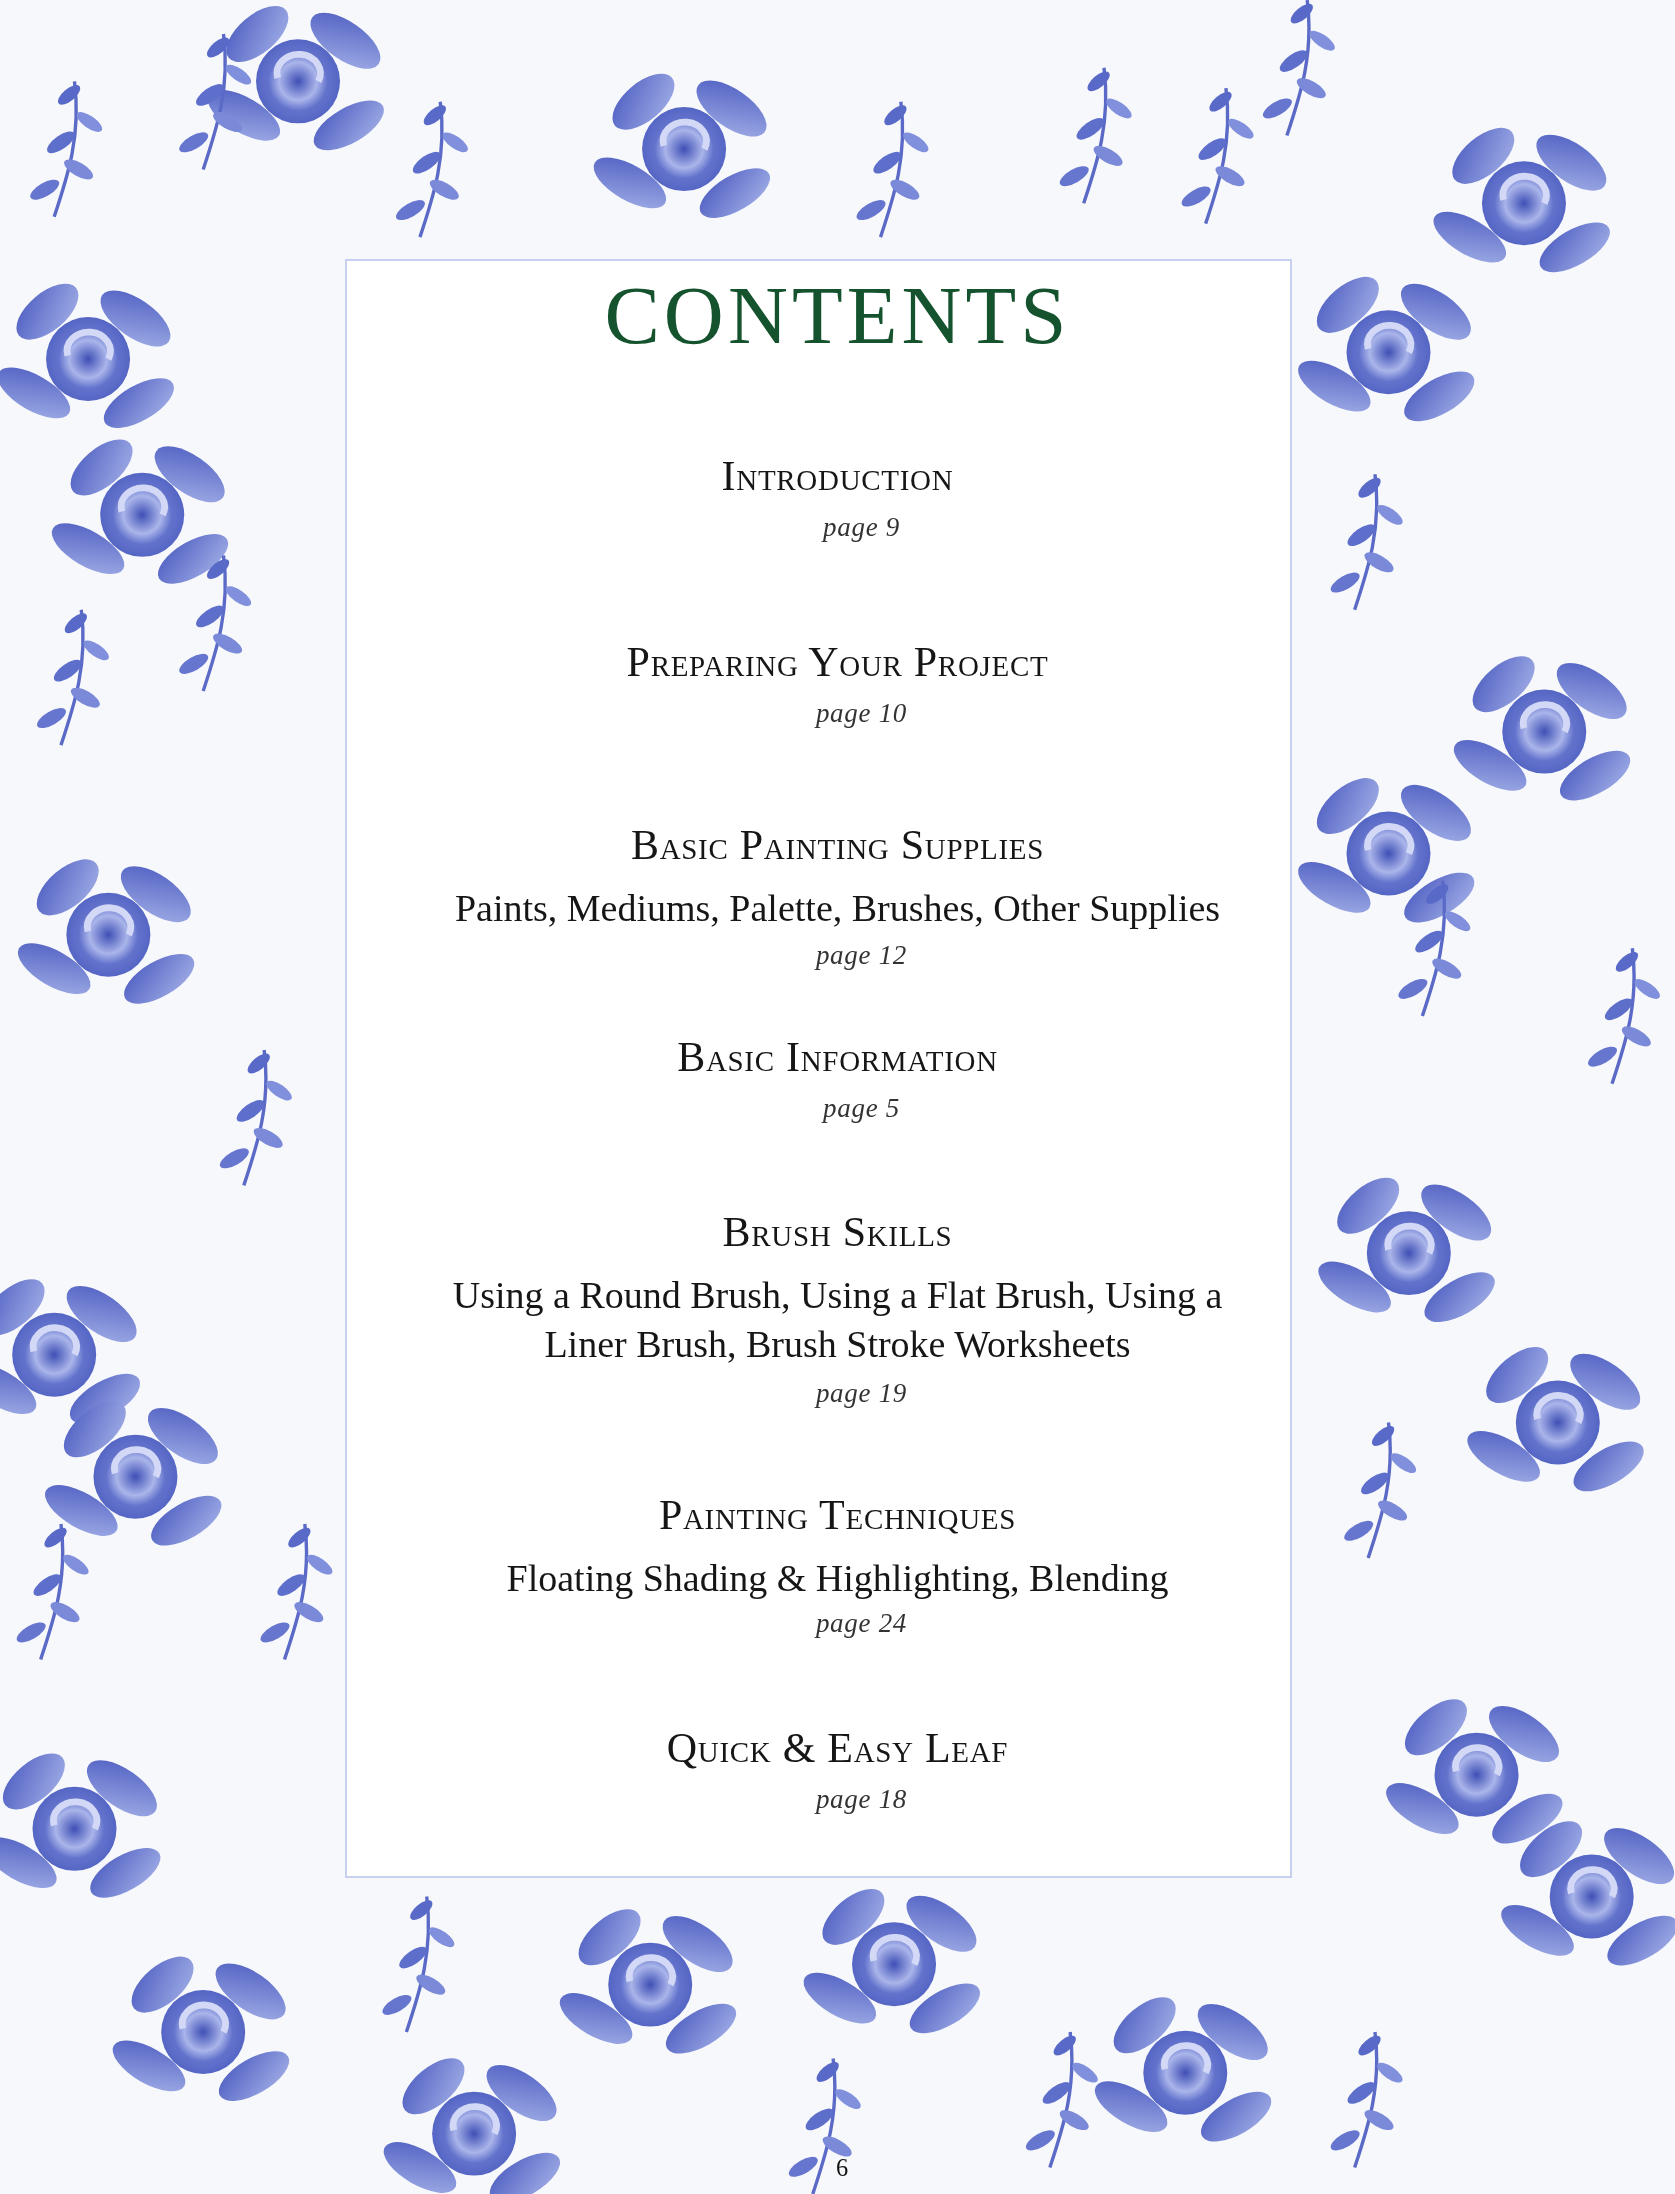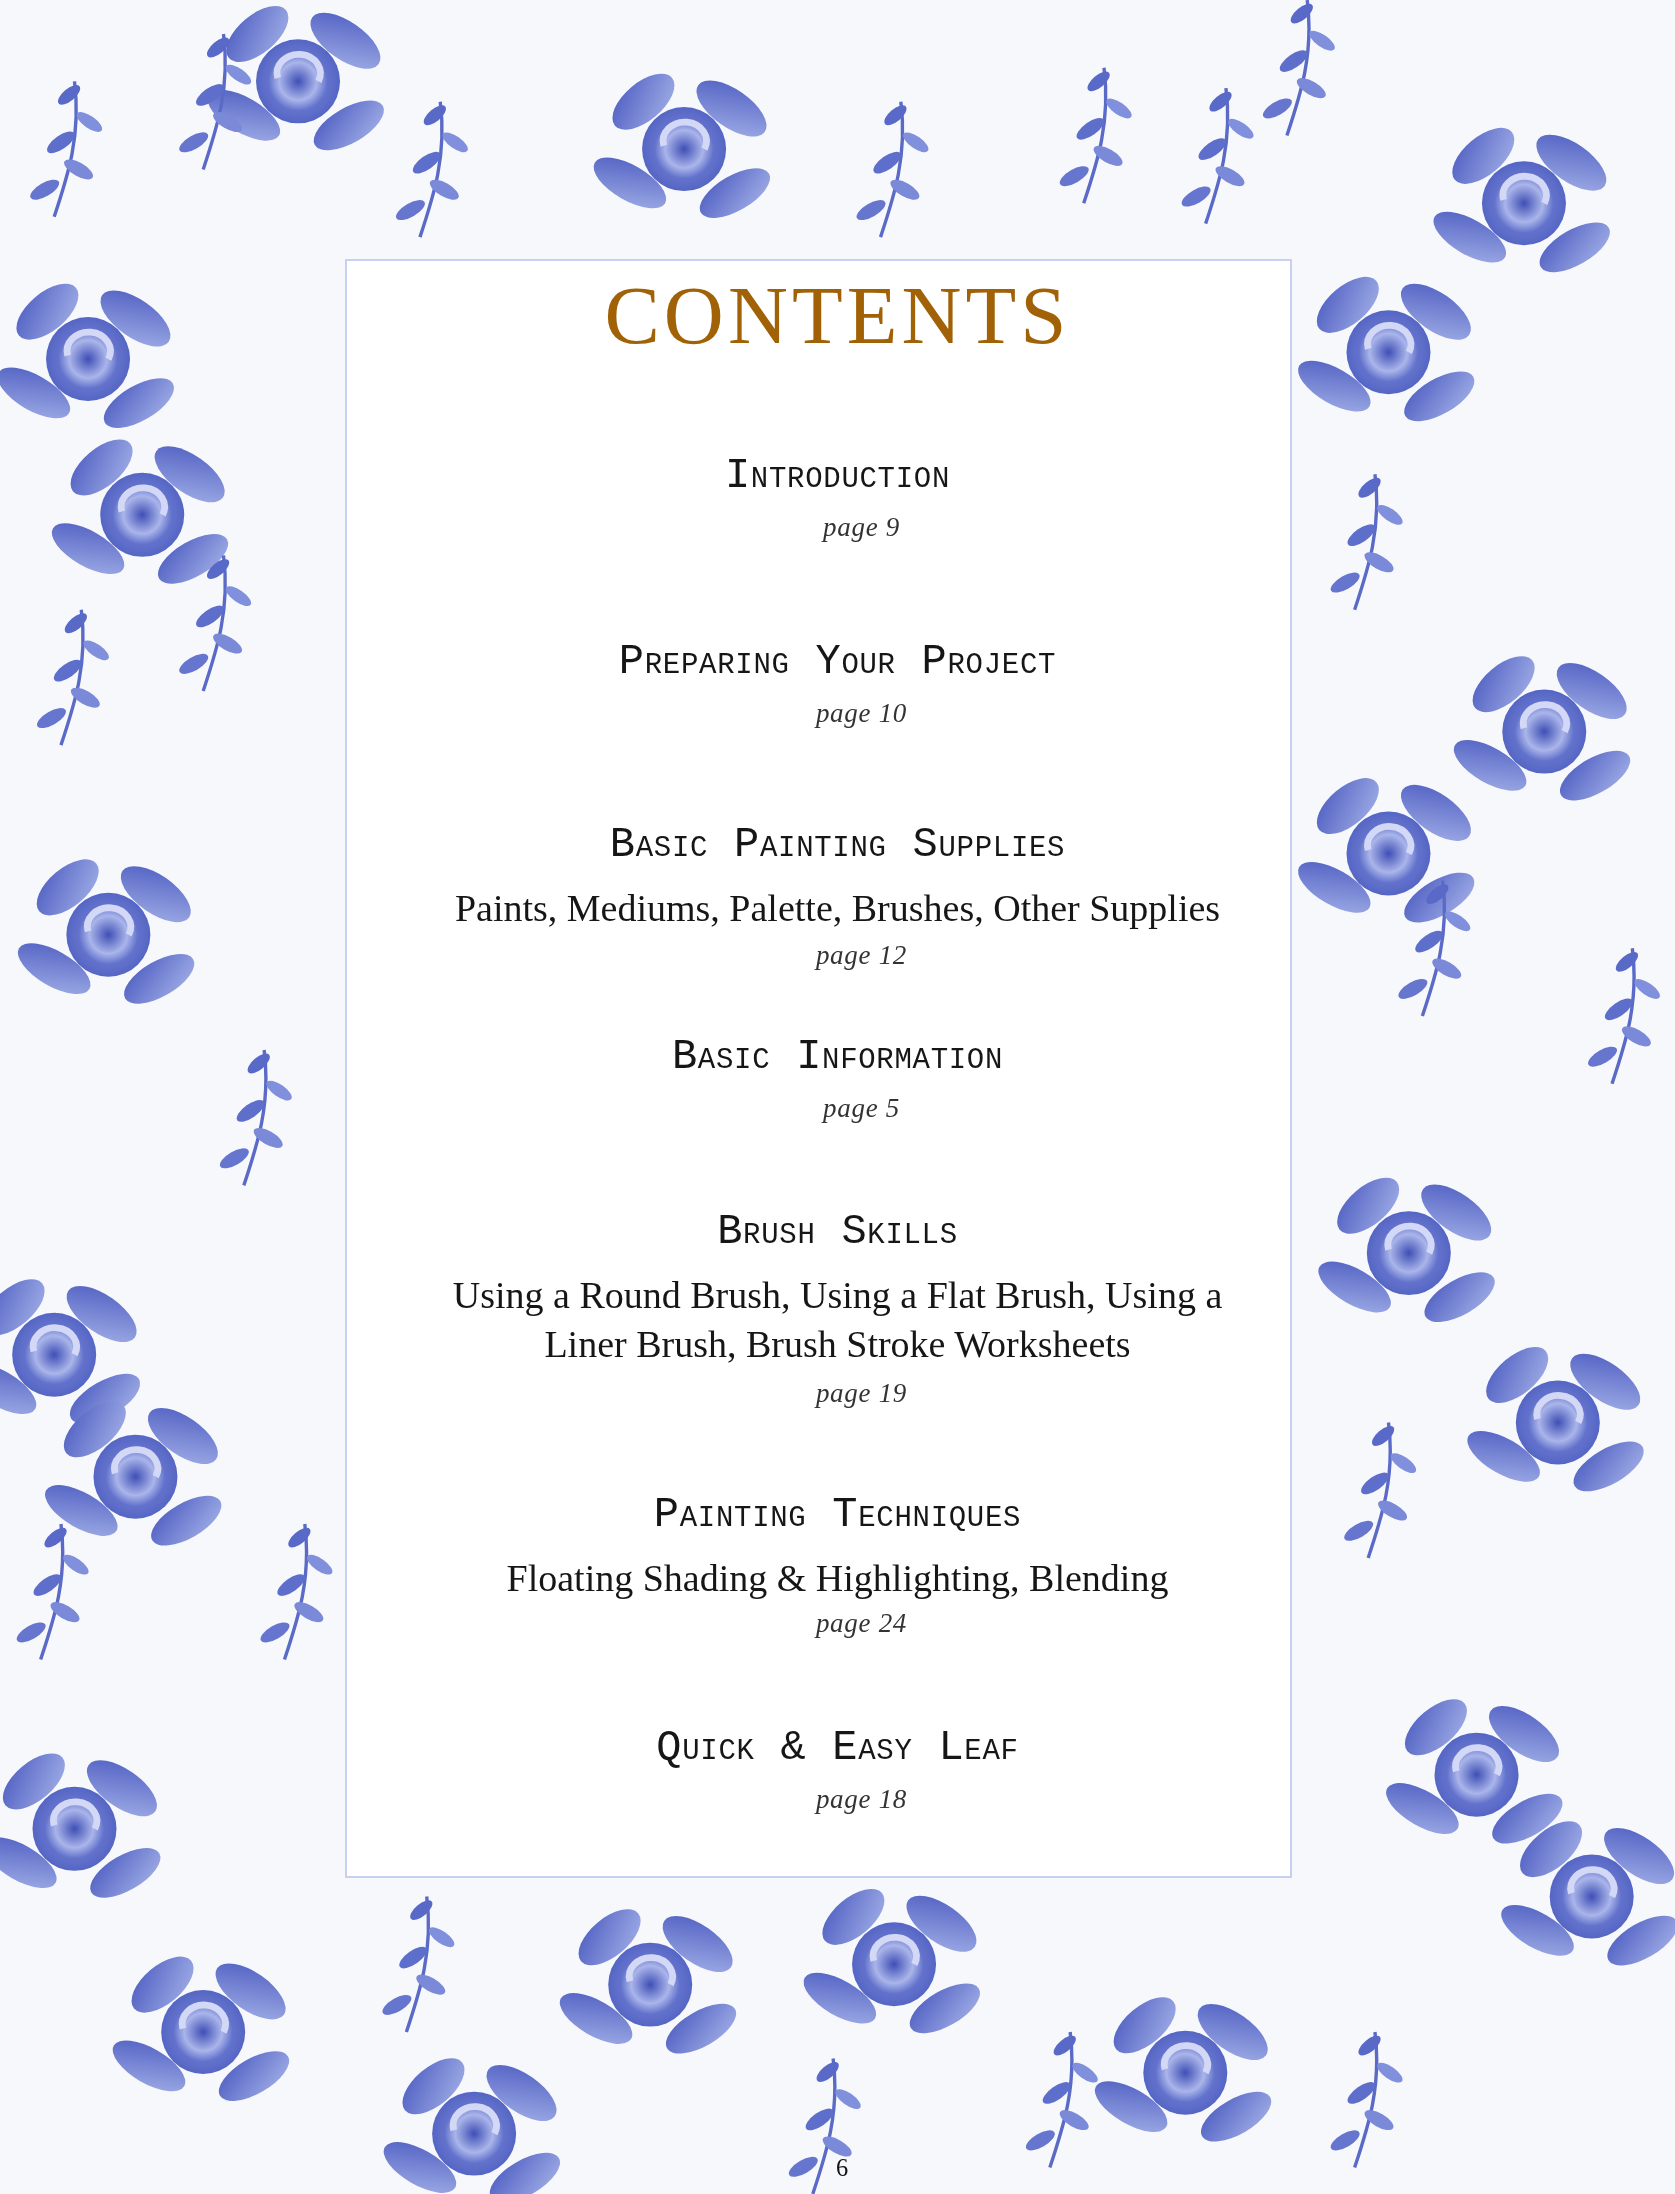--- a/index.html
+++ b/index.html
@@ -1,21 +1,21 @@
 <!DOCTYPE html>
 <html style="font-size:11px"><head>
 <meta charset="utf-8">
 <style>
   html, body { margin:0; padding:0; }
   body { width:1675px; height:2194px; position:relative; overflow:hidden; background:#f7f8fc; font-family:"Liberation Serif","DejaVu Serif",serif; }
   #floral { position:absolute; left:0; top:0; width:1675px; height:2194px; }
   .box { position:absolute; left:345px; top:259px; width:947px; height:1619px; background:#ffffff; border:2.7px solid #c8d0f2; box-sizing:border-box; }
-  .title { position:absolute; left:0; width:100%; top:274px; text-align:center; font-size:83px; letter-spacing:4.1px; color:#a16207; line-height:1; }
+  .title { position:absolute; left:0; width:100%; top:274px; text-align:center; font-size:83px; letter-spacing:4.1px; color:#14532d; line-height:1; }
   .entry { position:absolute; left:0; width:100%; text-align:center; color:#161616; }
-  .heading { font-size:42px; font-variant:small-caps; letter-spacing:0.7px; line-height:1; display:block;font-family:Liberation Mono, monospace; }
+  .heading { font-size:42px; font-variant:small-caps; letter-spacing:0.7px; line-height:1; display:block; }
   .sub { font-size:38px; line-height:49px; display:block; margin-top:17.6px; }
   .pg { font-style:italic; font-size:27px; color:#333; display:block; margin-top:15px; letter-spacing:0.7px;padding-left:48px; }
   .folio { position:absolute; left:836px; top:2154px; font-size:24.4px; color:#111; }
 </style>
 </head>
 <body>
 
 <svg id="floral" viewBox="0 0 2473 3239" xmlns="http://www.w3.org/2000/svg">
   <defs>
     <radialGradient id="rg" cx="50%" cy="50%" r="50%">

